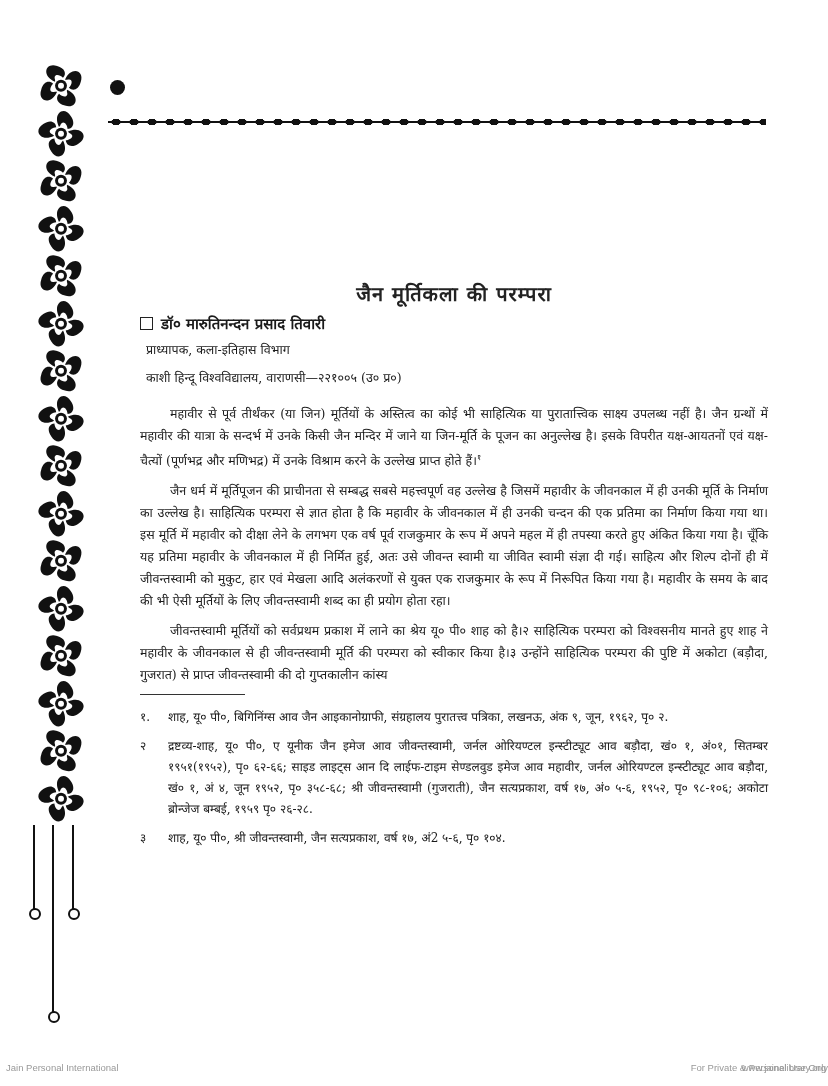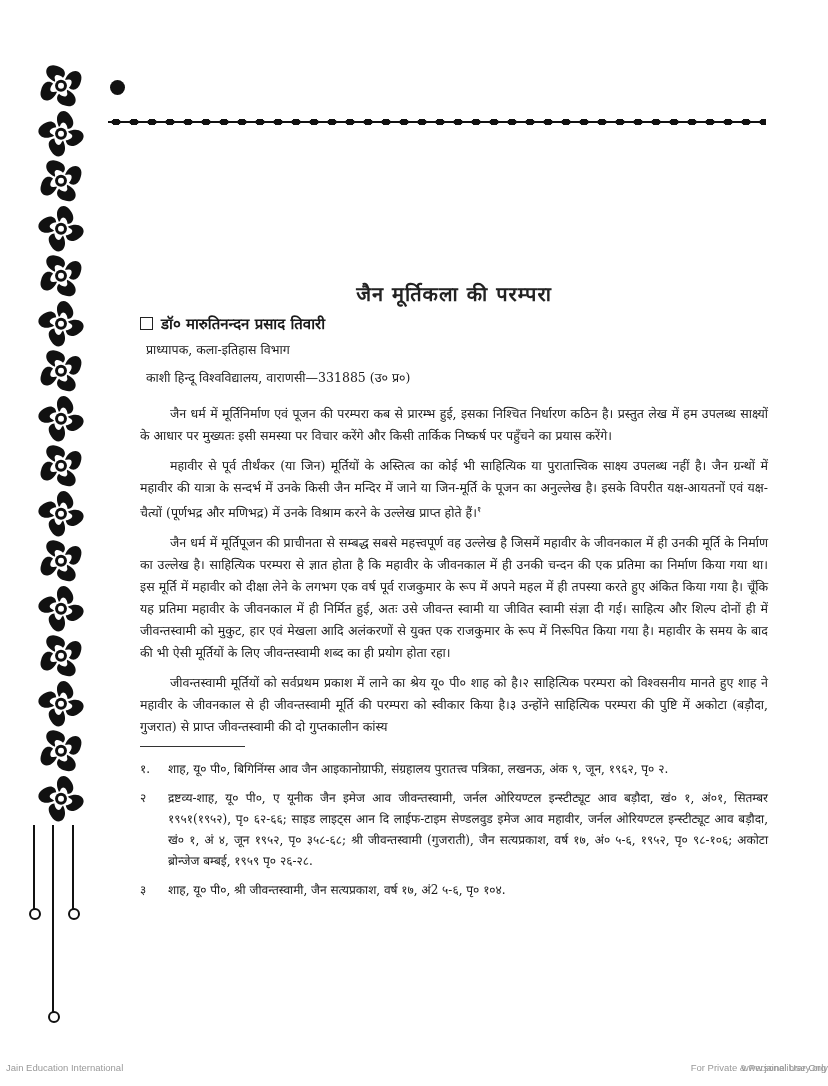--- a/index.html
+++ b/index.html
@@ -368,24 +368,23 @@
 <div class="bullet-dot"></div>
 <div class="dotted-rule"></div>
 
 <div class="article">
   <h1 class="title">जैन मूर्तिकला की परम्परा</h1>
   <div class="author">
     <span class="box"></span>
     <span>डॉ० मारुतिनन्दन प्रसाद तिवारी</span>
   </div>
   <p class="affil">प्राध्यापक, कला-इतिहास विभाग</p>
-  <p class="affil">काशी हिन्दू विश्वविद्यालय, वाराणसी—331885 (उ० प्र०)</p>
+  <p class="affil">काशी हिन्दू विश्वविद्यालय, वाराणसी—२२१००५ (उ० प्र०)</p>
 
   <div class="body-text">
-    <p class="para"><span>जैन धर्म में मूर्तिनिर्माण एवं पूजन की परम्परा कब से प्रारम्भ हुई, इसका निश्चित निर्धारण कठिन है। प्रस्तुत लेख में हम उपलब्ध साक्ष्यों के आधार पर मुख्यतः इसी समस्या पर विचार करेंगे और किसी तार्किक निष्कर्ष पर पहुँचने का प्रयास करेंगे।</span></p>
     <p class="para"><span>महावीर से पूर्व तीर्थंकर (या जिन) मूर्तियों के अस्तित्व का कोई भी साहित्यिक या पुरातात्त्विक साक्ष्य उपलब्ध नहीं है। जैन ग्रन्थों में महावीर की यात्रा के सन्दर्भ में उनके किसी जैन मन्दिर में जाने या जिन-मूर्ति के पूजन का अनुल्लेख है। इसके विपरीत यक्ष-आयतनों एवं यक्ष-चैत्यों (पूर्णभद्र और मणिभद्र) में उनके विश्राम करने के उल्लेख प्राप्त होते हैं।</span><span class="sup">१</span></p>
     <p class="para"><span>जैन धर्म में मूर्तिपूजन की प्राचीनता से सम्बद्ध सबसे महत्त्वपूर्ण वह उल्लेख है जिसमें महावीर के जीवनकाल में ही उनकी मूर्ति के निर्माण का उल्लेख है। साहित्यिक परम्परा से ज्ञात होता है कि महावीर के जीवनकाल में ही उनकी चन्दन की एक प्रतिमा का निर्माण किया गया था। इस मूर्ति में महावीर को दीक्षा लेने के लगभग एक वर्ष पूर्व राजकुमार के रूप में अपने महल में ही तपस्या करते हुए अंकित किया गया है। चूँकि यह प्रतिमा महावीर के जीवनकाल में ही निर्मित हुई, अतः उसे जीवन्त स्वामी या जीवित स्वामी संज्ञा दी गई। साहित्य और शिल्प दोनों ही में जीवन्तस्वामी को मुकुट, हार एवं मेखला आदि अलंकरणों से युक्त एक राजकुमार के रूप में निरूपित किया गया है। महावीर के समय के बाद की भी ऐसी मूर्तियों के लिए जीवन्तस्वामी शब्द का ही प्रयोग होता रहा।</span></p>
     <p class="para"><span>जीवन्तस्वामी मूर्तियों को सर्वप्रथम प्रकाश में लाने का श्रेय यू० पी० शाह को है।२ साहित्यिक परम्परा को विश्वसनीय मानते हुए शाह ने महावीर के जीवनकाल से ही जीवन्तस्वामी मूर्ति की परम्परा को स्वीकार किया है।३ उन्होंने साहित्यिक परम्परा की पुष्टि में अकोटा (बड़ौदा, गुजरात) से प्राप्त जीवन्तस्वामी की दो गुप्तकालीन कांस्य</span></p>
   </div>
 
   <div class="footnote-rule"></div>
 
   <div class="footnotes">
     <div class="footnote">
       <span class="num">१.</span>
@@ -396,16 +395,16 @@
       <span class="txt">द्रष्टव्य-शाह, यू० पी०, ए यूनीक जैन इमेज आव जीवन्तस्वामी, जर्नल ओरियण्टल इन्स्टीट्यूट आव बड़ौदा, खं० १, अं०१, सितम्बर १९५१(१९५२), पृ० ६२-६६; साइड लाइट्स आन दि लाईफ-टाइम सेण्डलवुड इमेज आव महावीर, जर्नल ओरियण्टल इन्स्टीट्यूट आव बड़ौदा, खं० १, अं ४, जून १९५२, पृ० ३५८-६८; श्री जीवन्तस्वामी (गुजराती), जैन सत्यप्रकाश, वर्ष १७, अं० ५-६, १९५२, पृ० ९८-१०६; अकोटा ब्रोन्जेज बम्बई, १९५९ पृ० २६-२८.</span>
     </div>
     <div class="footnote">
       <span class="num">३</span>
       <span class="txt">शाह, यू० पी०, श्री जीवन्तस्वामी, जैन सत्यप्रकाश, वर्ष १७, अं2 ५-६, पृ० १०४.</span>
     </div>
   </div>
 </div>
 
 <div class="page-footer">
-  <span class="f-left">Jain Education International</span>
+  <span class="f-left">Jain Personal International</span>
   <span class="f-center">For Private &amp; Personal Use Only</span>
   <span class="f-right">www.jainelibrary.org</span>
 </div>
 
 </body></html>

